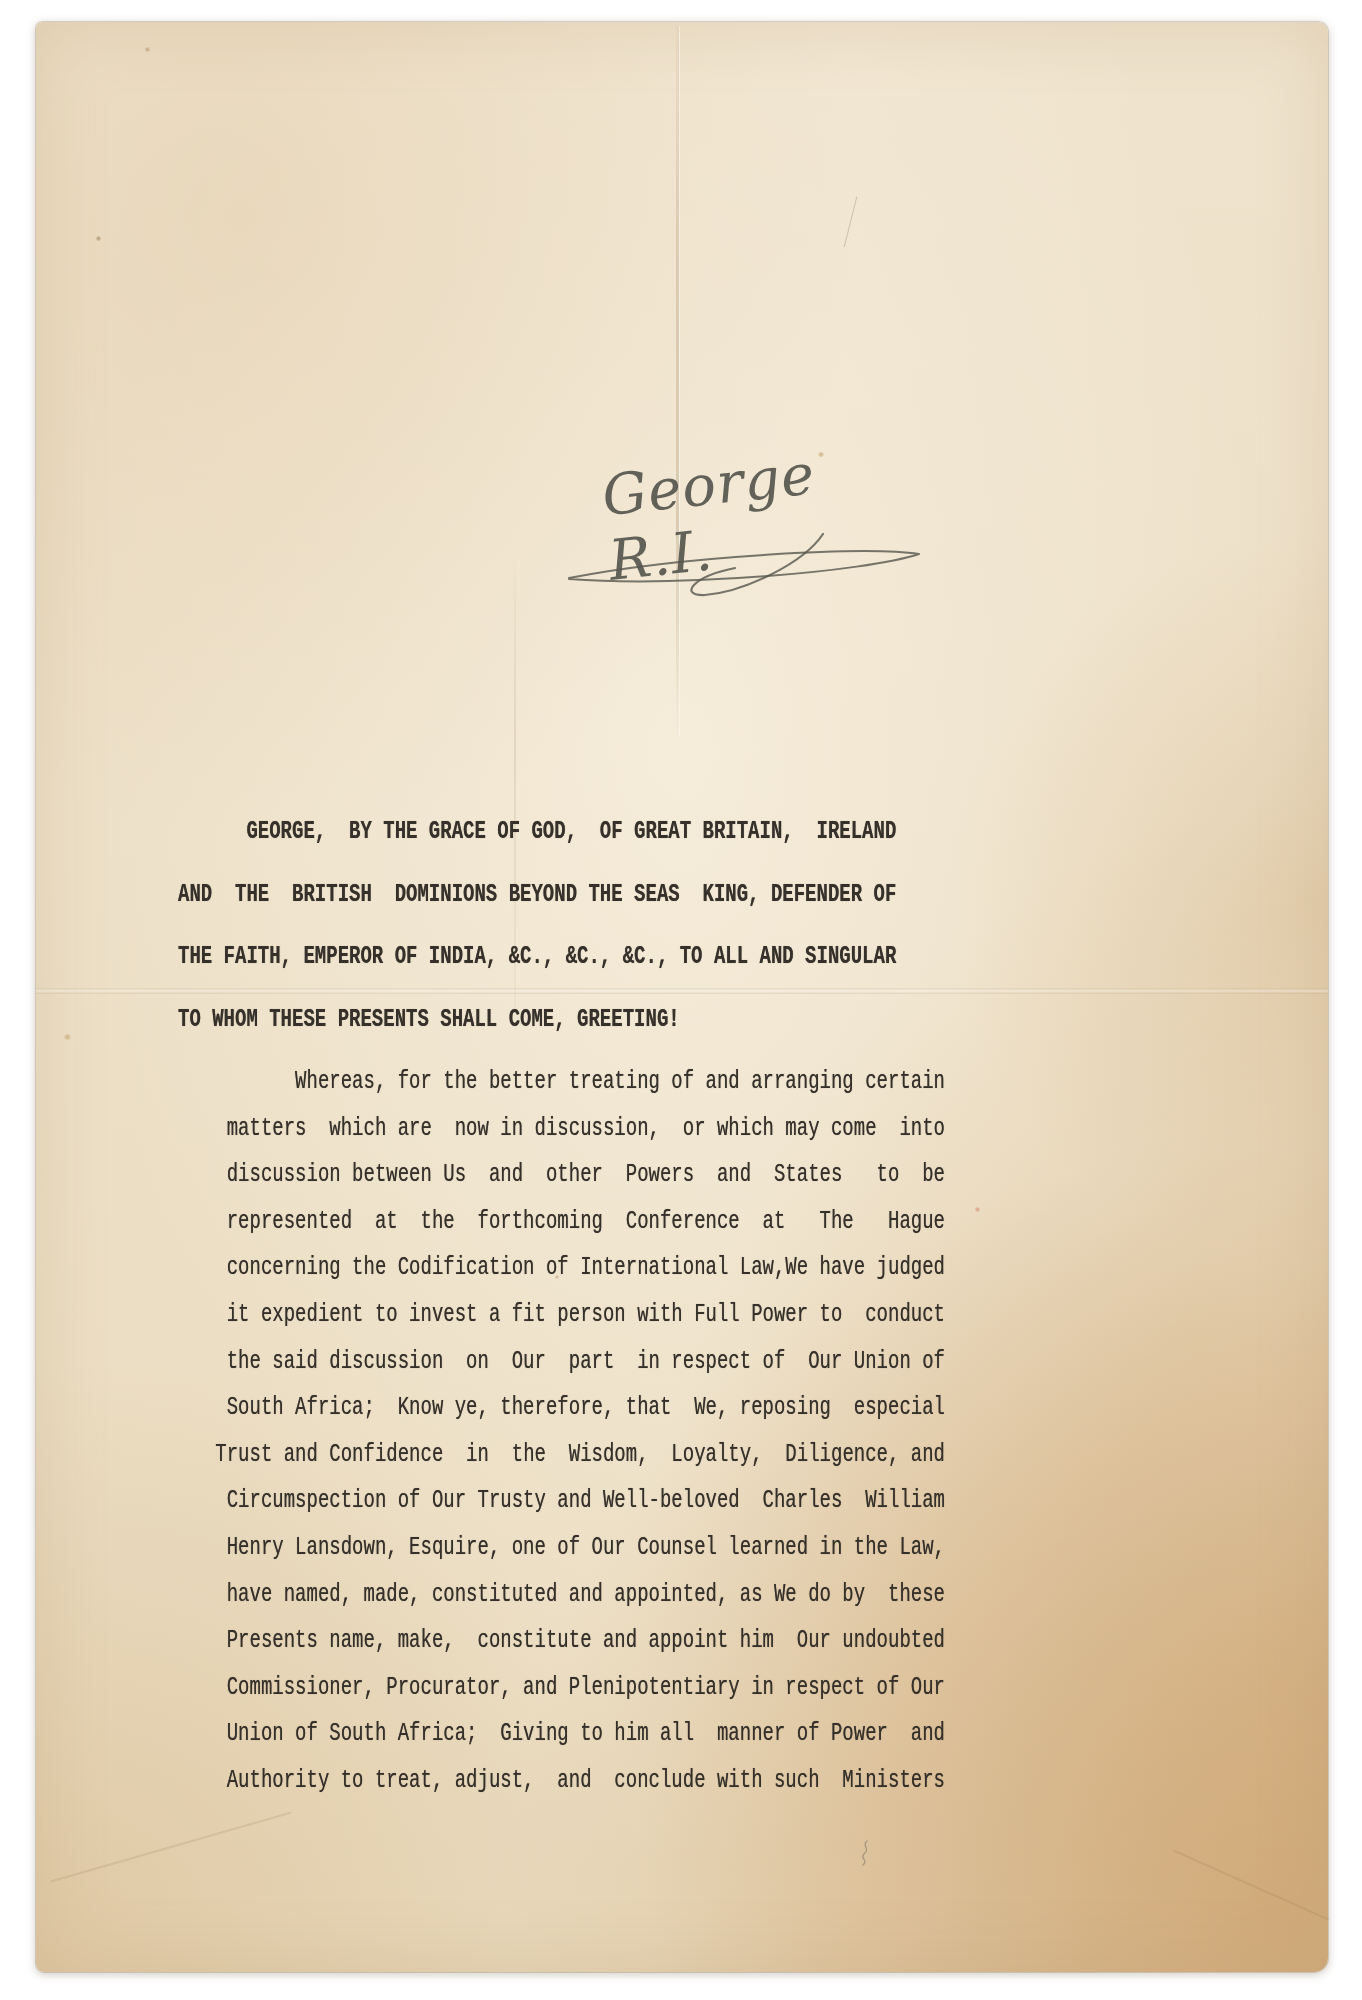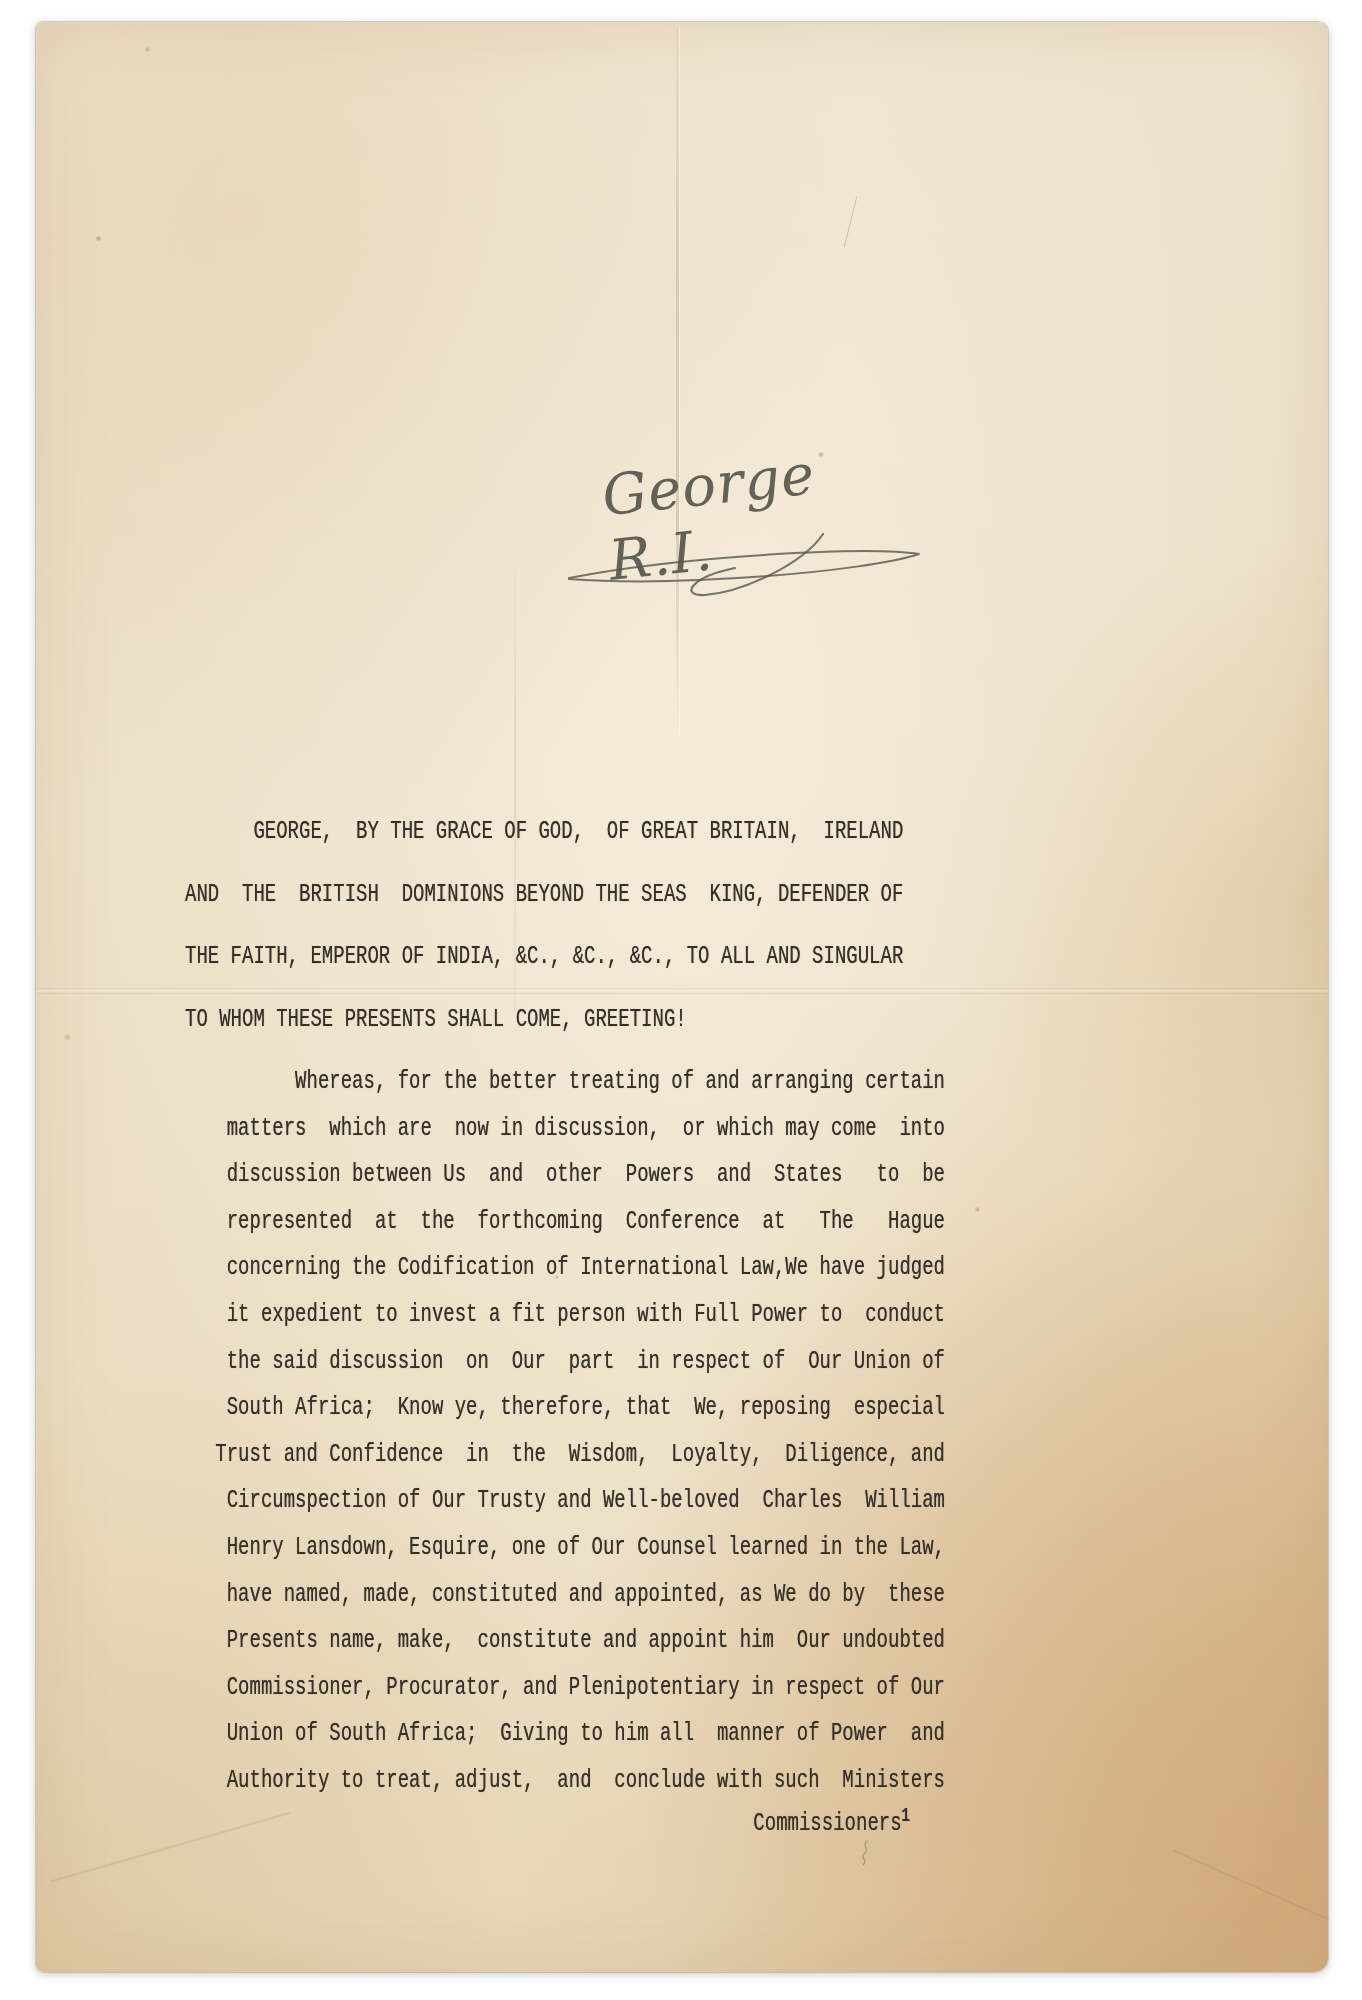--- a/index.html
+++ b/index.html
@@ -58,22 +58,22 @@
   .s1 { left:782px; top:430px; width:6px; height:5px; background:radial-gradient(circle, rgba(176,130,60,0.55), rgba(176,130,60,0)); }
   .s2 { left:60px;  top:214px; width:5px; height:5px; background:radial-gradient(circle, rgba(120,90,50,0.5), rgba(120,90,50,0)); }
   .s3 { left:28px;  top:1012px; width:7px; height:6px; background:radial-gradient(circle, rgba(176,130,60,0.45), rgba(176,130,60,0)); }
   .s4 { left:939px; top:1185px; width:5px; height:5px; background:radial-gradient(circle, rgba(190,60,40,0.4), rgba(190,60,40,0)); }
   .s5 { left:109px; top:25px;  width:5px; height:5px; background:radial-gradient(circle, rgba(150,110,60,0.45), rgba(150,110,60,0)); }
   .s6 { left:519px; top:1253px; width:4px; height:4px; background:radial-gradient(circle, rgba(150,110,60,0.4), rgba(150,110,60,0)); }
   
   .typed { position:absolute; color:#35302a; text-shadow:0 0 0.6px rgba(53,48,42,0.7); }
   .tline { white-space:pre; transform:scaleY(1.4); transform-origin:0 50%; }
   .heading {
-    left:149px; top:778px; width:760px;
-    font-size:19px; line-height:62.5px; font-weight:normal;
+    left:142px; top:778px; width:760px;
+    font-size:19px; line-height:62.5px; font-weight:bold;
     letter-spacing:0;
   }
   .bodytext {
     left:149px; top:1036px; width:760px;
     font-size:19px; line-height:46.6px;text-align:right;
   }
   .catchword {
     left:149px; top:1772px; width:727px;
     font-size:19px; line-height:46.6px;
     text-align:right;
@@ -138,21 +138,18 @@
     <div class="tline">Trust and Confidence  in  the  Wisdom,  Loyalty,  Diligence, and</div>
     <div class="tline">Circumspection of Our Trusty and Well-beloved  Charles  William</div>
     <div class="tline">Henry Lansdown, Esquire, one of Our Counsel learned in the Law,</div>
     <div class="tline">have named, made, constituted and appointed, as We do by  these</div>
     <div class="tline">Presents name, make,  constitute and appoint him  Our undoubted</div>
     <div class="tline">Commissioner, Procurator, and Plenipotentiary in respect of Our</div>
     <div class="tline">Union of South Africa;  Giving to him all  manner of Power  and</div>
     <div class="tline">Authority to treat, adjust,  and  conclude with such  Ministers</div>
   </div>
 
-  <div class="typed catchword">
-    <div class="tline"><span>Commissioners</span><sup class="catch-sup">1</sup></div>
-  </div>
 
   <svg class="pencil-mark" width="20" height="30" viewBox="0 0 20 30">
     <path d="M11,3 C5,8 15,10 8,16 C3,20 13,22 7,27" fill="none" stroke="rgba(120,114,100,0.55)" stroke-width="1.4" stroke-linecap="round"></path>
   </svg>
 
 </div>
 
 </body></html>

